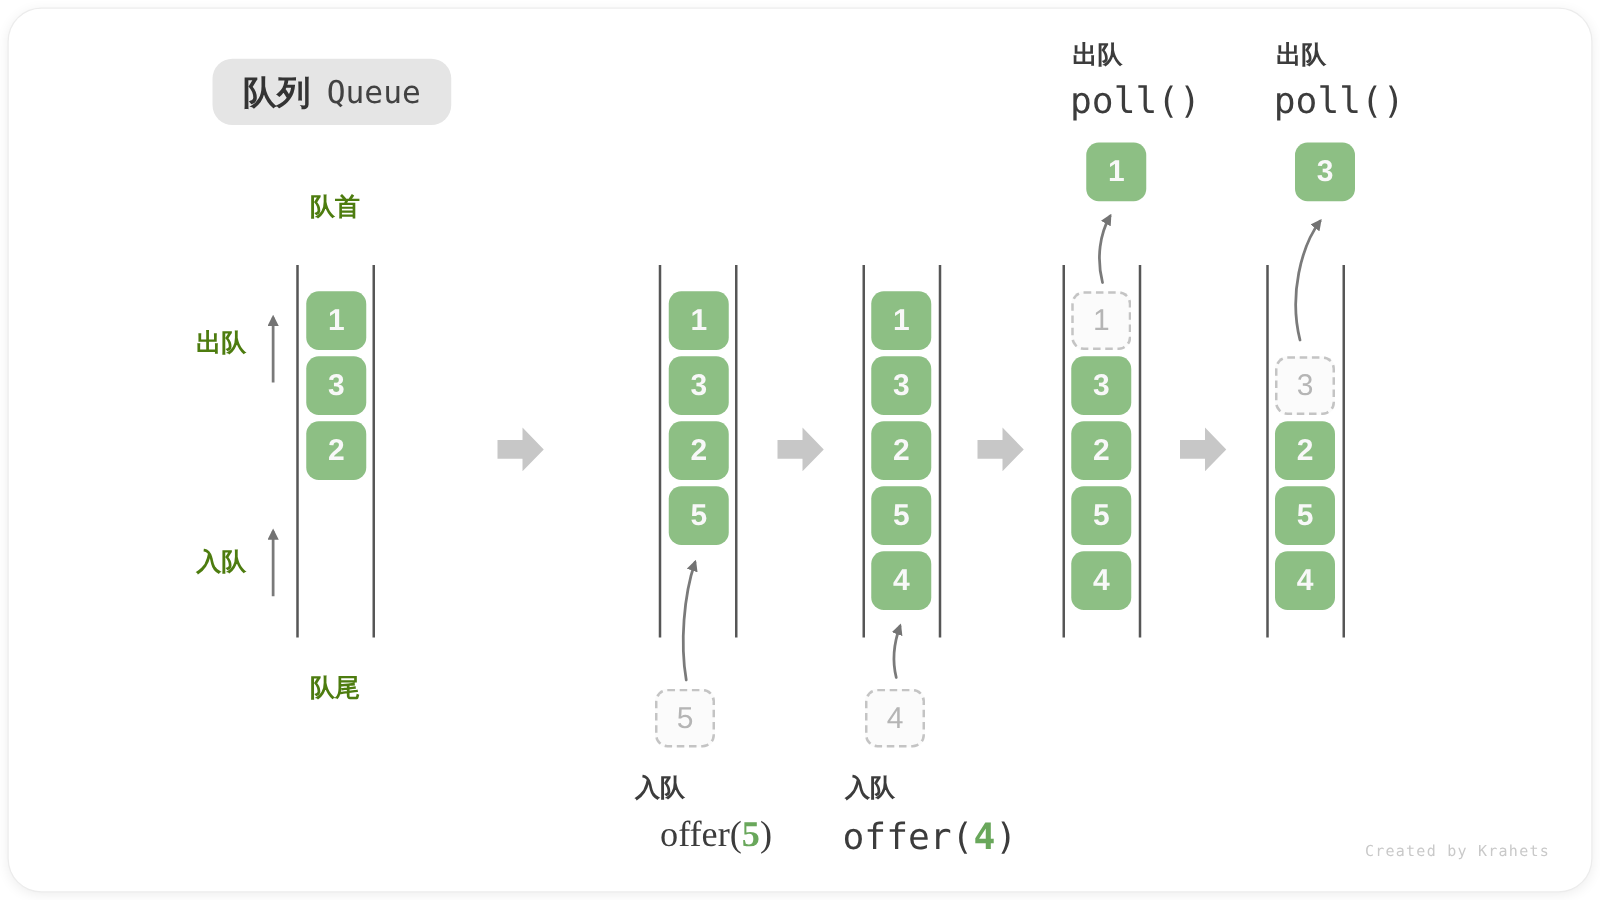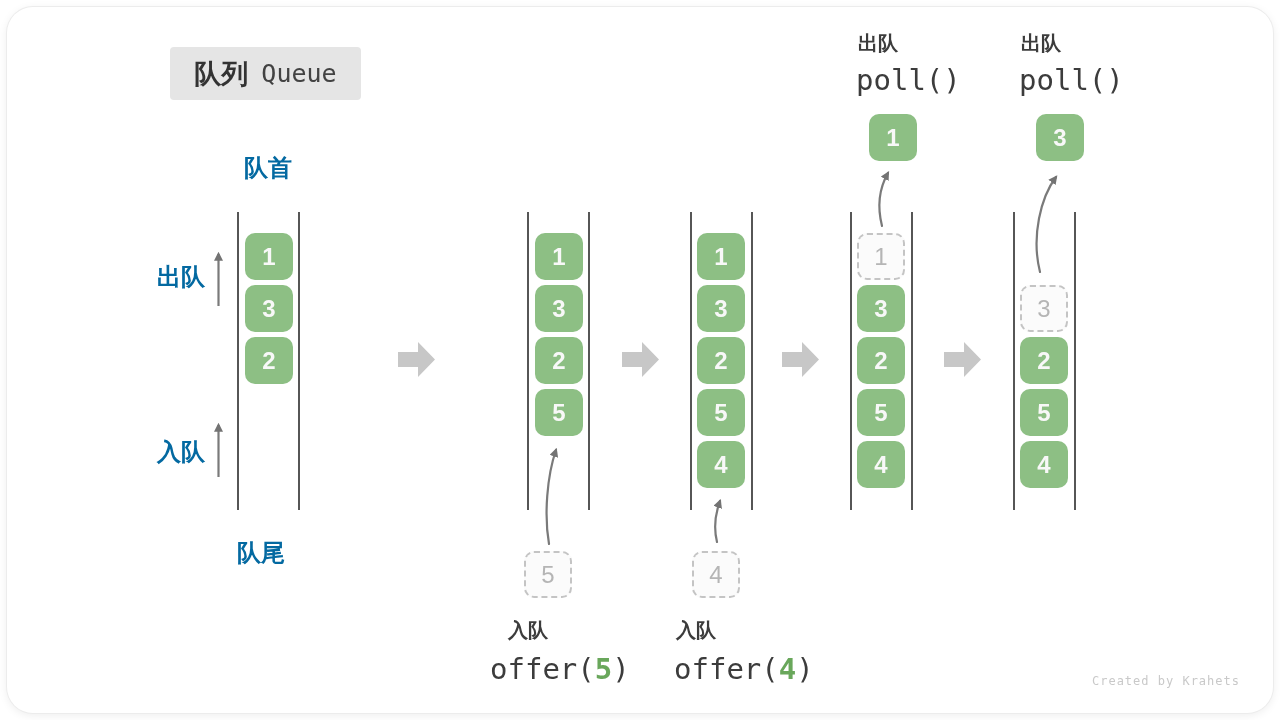--- a/index.html
+++ b/index.html
@@ -1,24 +1,24 @@
 <!DOCTYPE html>
 <html><head>
 <meta charset="utf-8">
 <style>
   html,body{margin:0;padding:0;background:#ffffff;font-family:"Liberation Sans",sans-serif;}
   .stage{position:relative;width:1280px;height:720px;overflow:hidden;}
   .card{position:absolute;left:7px;top:7px;right:7px;bottom:7px;background:#fff;border-radius:26px;
         box-shadow:0 0 0 1px #ececec,0 2px 10px rgba(0,0,0,.08);}
   .title-box{position:absolute;left:170px;top:47px;width:191px;height:53px;background:#E5E5E5;
-        border-radius:4px;display:flex;align-items:center;justify-content:center;gap:13px;}
+        border-radius:16px;display:flex;align-items:center;justify-content:center;gap:13px;}
   .title-zh{font-weight:bold;font-size:27px;color:#333;}
   .mono{font-family:"DejaVu Sans Mono","Liberation Mono",monospace;}
   .title-en{font-size:25px;color:#424242;}
-  .lbl{position:absolute;font-weight:bold;font-size:24px;color:#0369a1;white-space:nowrap;}
+  .lbl{position:absolute;font-weight:bold;font-size:20px;color:#4d7c0f;white-space:nowrap;}
   .wall{position:absolute;top:212px;height:298px;width:1.5px;background:#565656;}
   .cell{position:absolute;width:48px;height:47px;box-sizing:border-box;border-radius:10px;
         display:flex;align-items:center;justify-content:center;}
   .cell.solid{background:#8DBF84;color:#F8F8F8;font-weight:bold;font-size:24px;}
   .cell.ghost{background:#FBFBFB;border:2px dashed #C4C4C4;color:#B5B5B5;font-size:24px;}
   .op-action{position:absolute;font-weight:bold;font-size:20px;color:#3C3C3C;white-space:nowrap;}
   .op-call{position:absolute;font-family:"DejaVu Sans Mono","Liberation Mono",monospace;
         font-size:29px;color:#3C3C3C;white-space:nowrap;}
   .arg-green{color:#69A75B;font-weight:bold;}
   .watermark{position:absolute;right:40px;top:674px;font-family:"DejaVu Sans Mono","Liberation Mono",monospace;
@@ -30,42 +30,42 @@
 
 <div class="stage">
   <div class="card"></div>
 
   <div class="title-box">
     <span class="title-zh">队列</span>
     <span class="title-en mono">Queue</span>
   </div>
 
   <div class="lbl" style="left:237px;top:152px;width:62px;text-align:center;">队首</div>
-  <div class="lbl" style="left:237px;top:537px;width:62px;">队尾</div>
+  <div class="lbl" style="left:237px;top:537px;width:62px;text-align:center;">队尾</div>
   <div class="lbl" style="left:157px;top:261px;">出队</div>
   <div class="lbl" style="left:157px;top:436px;">入队</div>
 
   <div>
     <div class="wall" style="left:237px;"></div>
     <div class="wall" style="left:298px;"></div>
     <div class="cell solid" style="left:245px;top:233px;">1</div>
     <div class="cell solid" style="left:245px;top:285px;">3</div>
     <div class="cell solid" style="left:245px;top:337px;">2</div>
   </div>
 
   <div>
     <div class="wall" style="left:527px;"></div>
     <div class="wall" style="left:588px;"></div>
     <div class="cell solid" style="left:535px;top:233px;">1</div>
     <div class="cell solid" style="left:535px;top:285px;">3</div>
     <div class="cell solid" style="left:535px;top:337px;">2</div>
     <div class="cell solid" style="left:535px;top:389px;">5</div>
     <div class="cell ghost" style="left:524px;top:551px;">5</div>
     <div class="op-action" style="left:508px;top:617px;">入队</div>
-    <div class="op-call" style="left:490px;top:652px;"><span>offer(</span><span class="arg-green">5</span><span>)</span></div>
+    <div class="op-call" style="left:528px;top:652px;font-family:Liberation Serif, serif;"><span>offer(</span><span class="arg-green">5</span><span>)</span></div>
   </div>
 
   <div>
     <div class="wall" style="left:690px;"></div>
     <div class="wall" style="left:751px;"></div>
     <div class="cell solid" style="left:697px;top:233px;">1</div>
     <div class="cell solid" style="left:697px;top:285px;">3</div>
     <div class="cell solid" style="left:697px;top:337px;">2</div>
     <div class="cell solid" style="left:697px;top:389px;">5</div>
     <div class="cell solid" style="left:697px;top:441px;">4</div>

